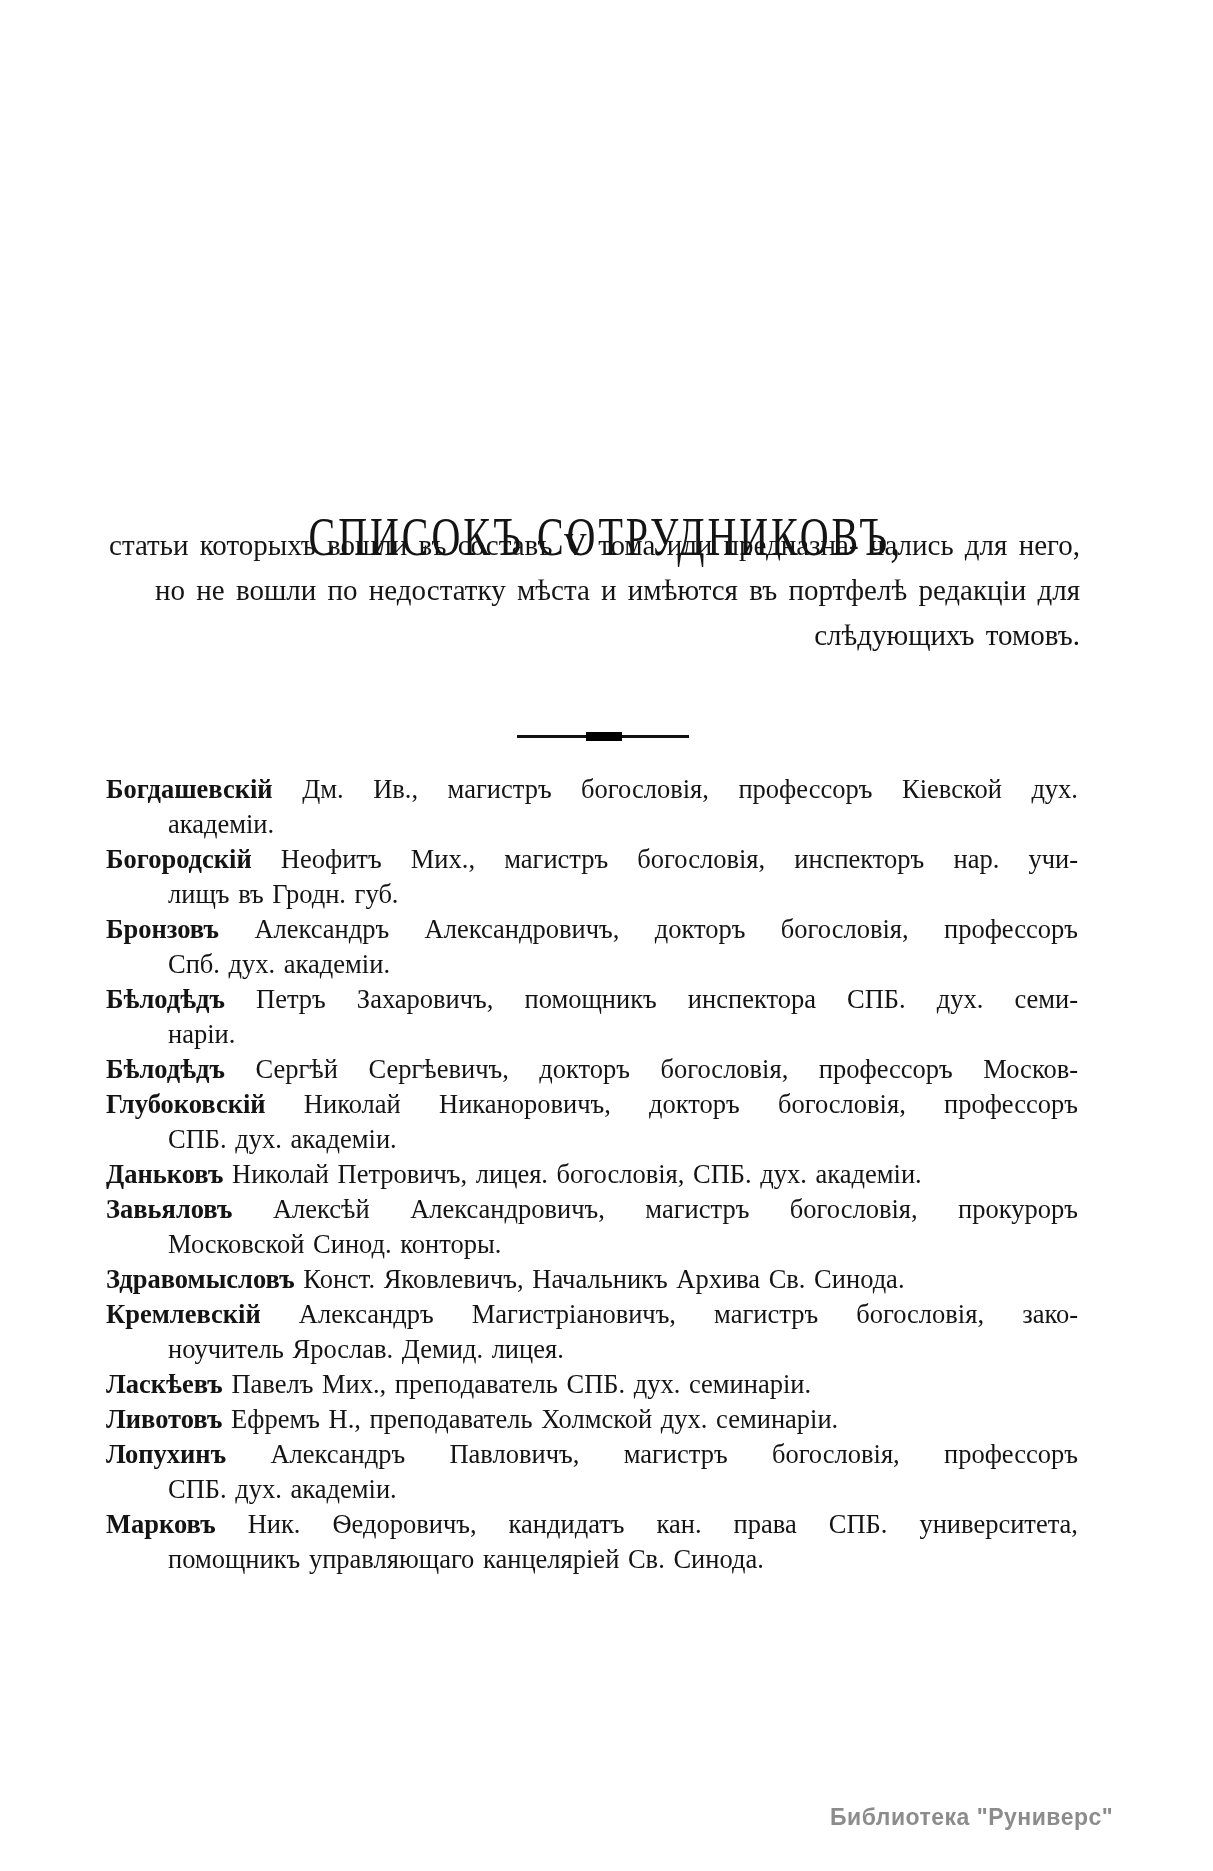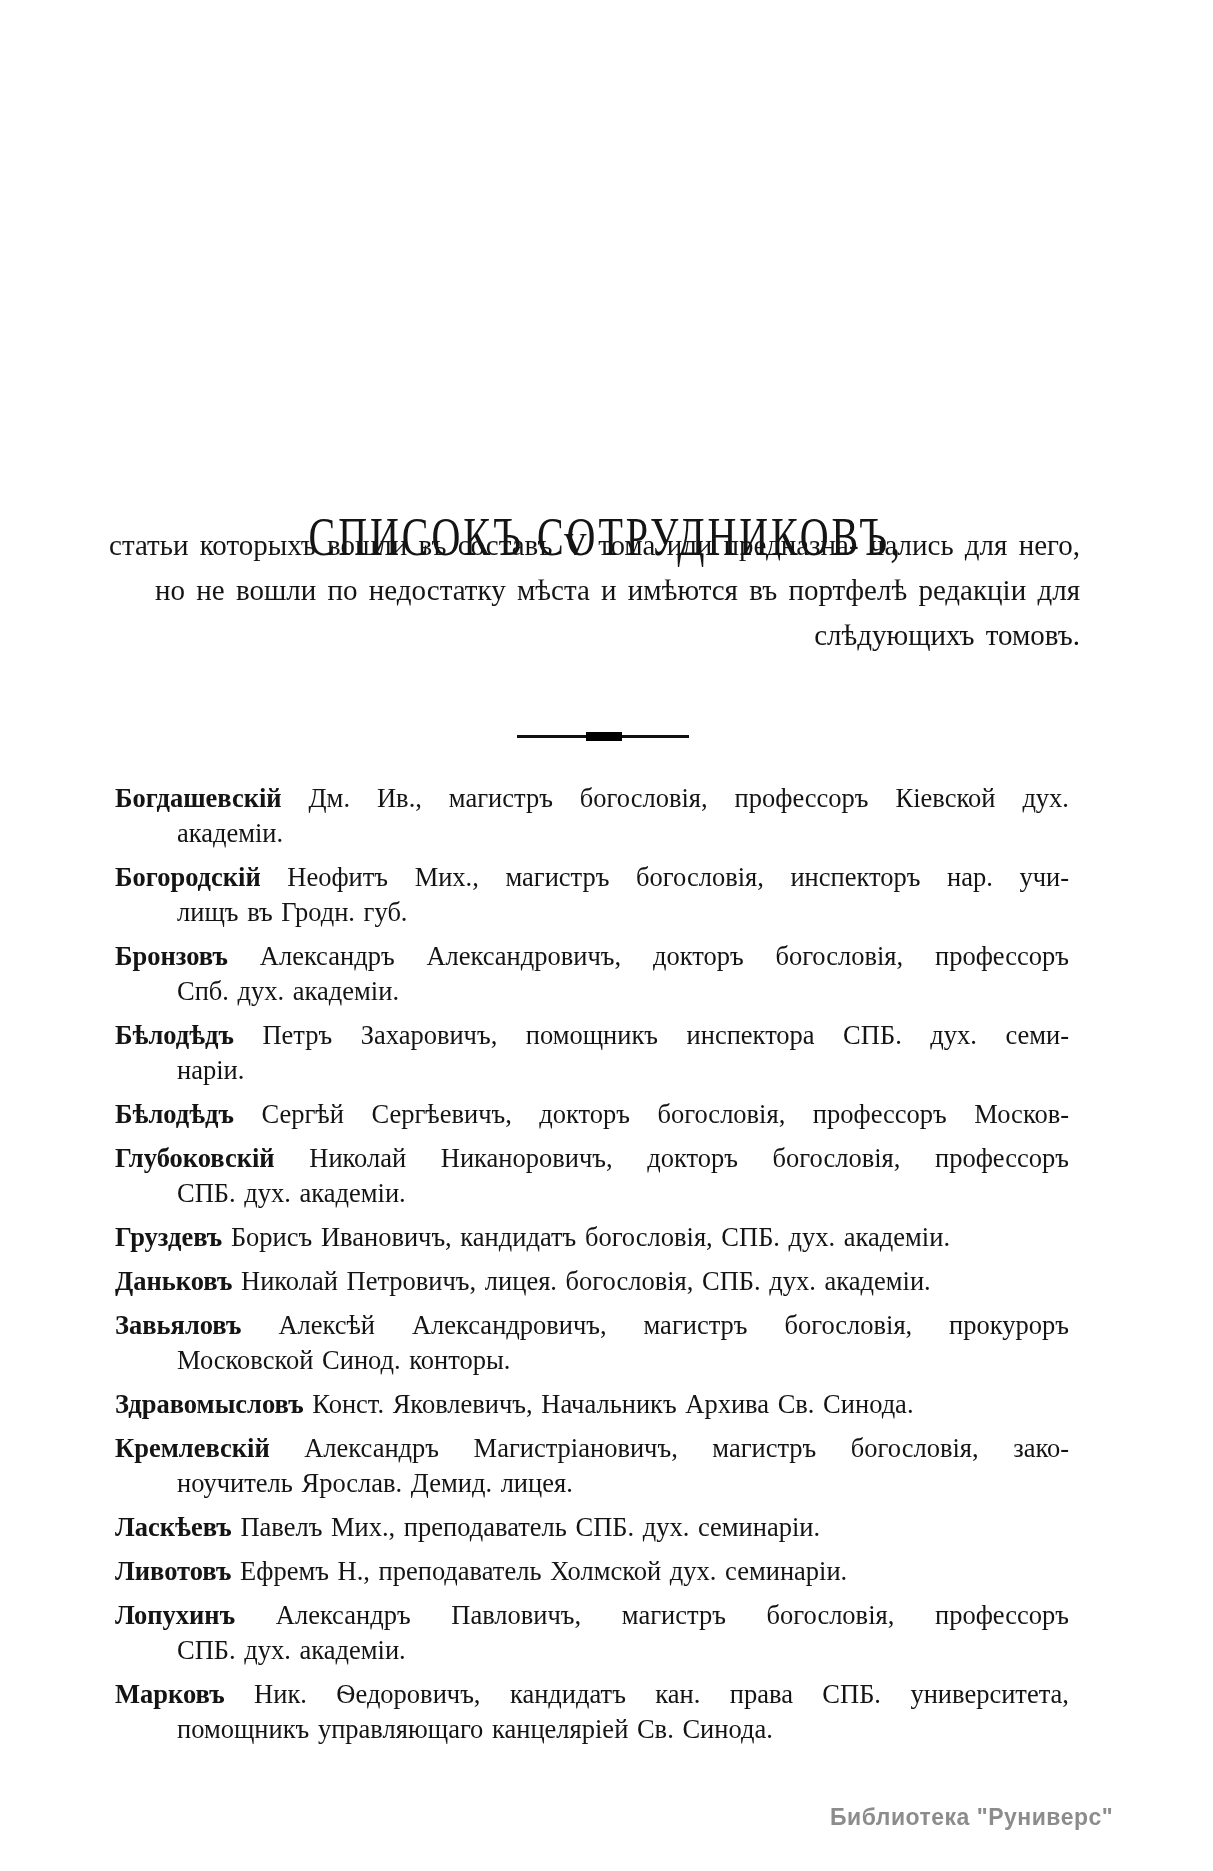--- a/index.html
+++ b/index.html
@@ -71,21 +71,21 @@
   
   .list {
     position: absolute;
     top: 772px;
     left: 106px;
     width: 972px;
     font-size: 26.5px;
     line-height: 35px;
     word-spacing: 2px;
   }
-  .entry { margin: 9px; }
+  .entry { margin: 0; }
   .entry .line { display: block; }
   .entry .first.justified {
     text-align: justify;
     text-align-last: justify;
   }
   .entry .cont { padding-left: 62px; }
   .entry .name { font-weight: 700; }
 
   
   .watermark {
@@ -140,24 +140,20 @@
 
   <p class="entry">
     <span class="line first justified"><b class="name">Бѣлодѣдъ</b> <span class="rest">Сергѣй Сергѣевичъ, докторъ богословія, профессоръ Москов-</span></span>
   </p>
 
   <p class="entry">
     <span class="line first justified"><b class="name">Глубоковскій</b> <span class="rest">Николай Никаноровичъ, докторъ богословія, профессоръ</span></span>
     <span class="line cont">СПБ. дух. академіи.</span>
   </p>
 
-  <p class="entry">
-    <span class="line first"><b class="name">Груздевъ</b> <span class="rest">Борисъ Ивановичъ, кандидатъ богословія, СПБ. дух. академіи.</span></span>
-
-  </p>
 
   <p class="entry">
     <span class="line first"><b class="name">Даньковъ</b> <span class="rest">Николай Петровичъ, лицея. богословія, СПБ. дух. академіи.</span></span>
 
   </p>
 
   <p class="entry">
     <span class="line first justified"><b class="name">Завьяловъ</b> <span class="rest">Алексѣй Александровичъ, магистръ богословія, прокуроръ</span></span>
     <span class="line cont">Московской Синод. конторы.</span>
   </p>

